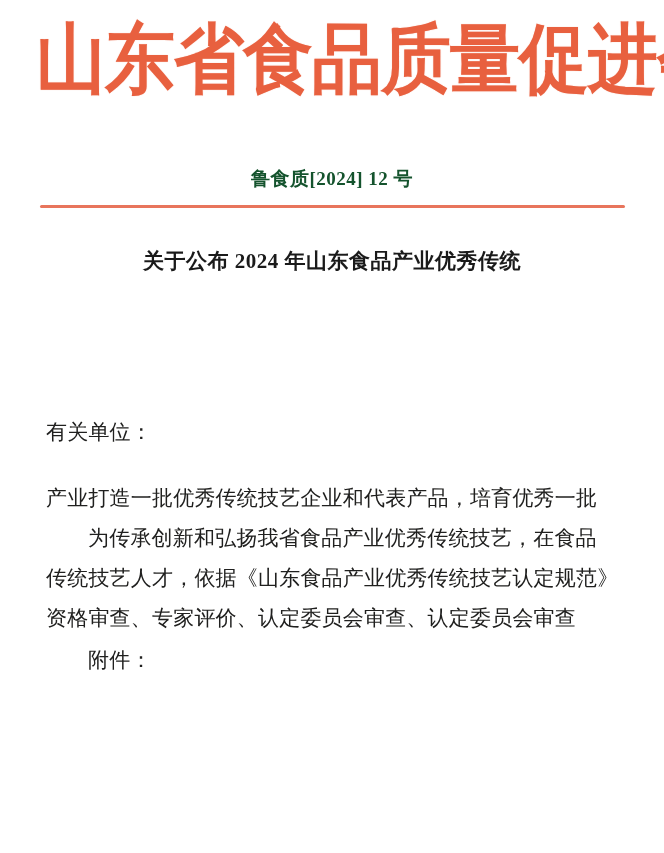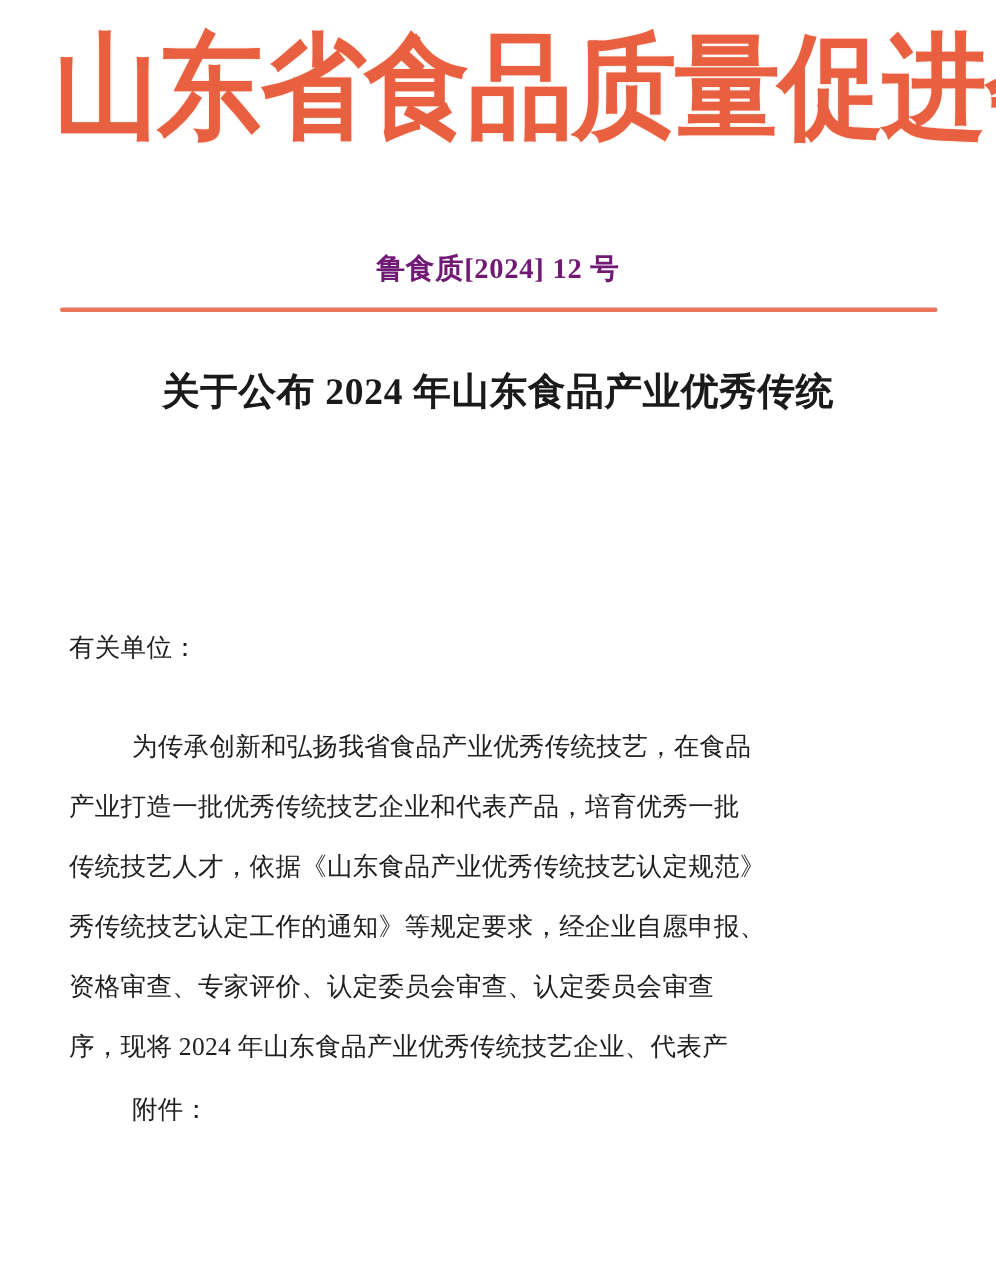--- a/index.html
+++ b/index.html
@@ -48,21 +48,21 @@
   
   .doc-number {
     position: absolute;
     top: 166px;
     left: 0;
     width: 664px;
     text-align: center;
     font-family: "Liberation Serif", "DejaVu Serif", serif;
     font-size: 19px;
     font-weight: 700;
-    color: #701a75;
+    color: #14532d;
     letter-spacing: 0.5px;
   }
 
   
   .red-rule {
     position: absolute;
     top: 205px;
     left: 40px;
     width: 585px;
     height: 3px;
@@ -71,41 +71,41 @@
   }
 
   
   .doc-title {
     position: absolute;
     top: 240px;
     left: 62px;
     width: 540px;
     text-align: center;
     font-family: "Liberation Serif", "DejaVu Serif", serif;
-    font-size: 25px;
+    font-size: 21px;
     line-height: 43px;
     font-weight: 700;
     color: #1a1a1a;
     letter-spacing: 0.5px;
   }
   .doc-title .tline {
     display: block;
   }
   .doc-title .tline-last {
     display: block;
   }
 
   
   .body-block {
     position: absolute;
     top: 412px;
     left: 46px;
     width: 576px;
     font-family: "Liberation Serif", "DejaVu Serif", serif;
-    font-size: 17px;
+    font-size: 21px;
     line-height: 40px;
     color: #20201f;
     letter-spacing: 0.2px;
   }
   .salutation {
     display: block;
     margin: 0 0 26px 0;
   }
   .para-line {
     display: block;
@@ -134,23 +134,21 @@
   <div class="red-rule"></div>
 
   <div class="doc-title">
     <span class="tline">关于公布 2024 年山东食品产业优秀传统</span>
   </div>
 
   <div class="body-block">
 
     <span class="salutation">有关单位：</span>
 
+    <span class="para-line">产业打造一批优秀传统技艺企业和代表产品，培育优秀一批</span>
     <span class="para-line indent-2">为传承创新和弘扬我省食品产业优秀传统技艺，在食品</span>
-    <span class="para-line">产业打造一批优秀传统技艺企业和代表产品，培育优秀一批</span>
     <span class="para-line">传统技艺人才，依据《山东食品产业优秀传统技艺认定规范》</span>
-    <span class="para-line">秀传统技艺认定工作的通知》等规定要求，经企业自愿申报、</span>
     <span class="para-line">资格审查、专家评价、认定委员会审查、认定委员会审查</span>
-    <span class="para-line">序，现将 2024 年山东食品产业优秀传统技艺企业、代表产</span>
 
     <span class="attachment">附件：</span>
   </div>
 
 </div>
 
 </body></html>

